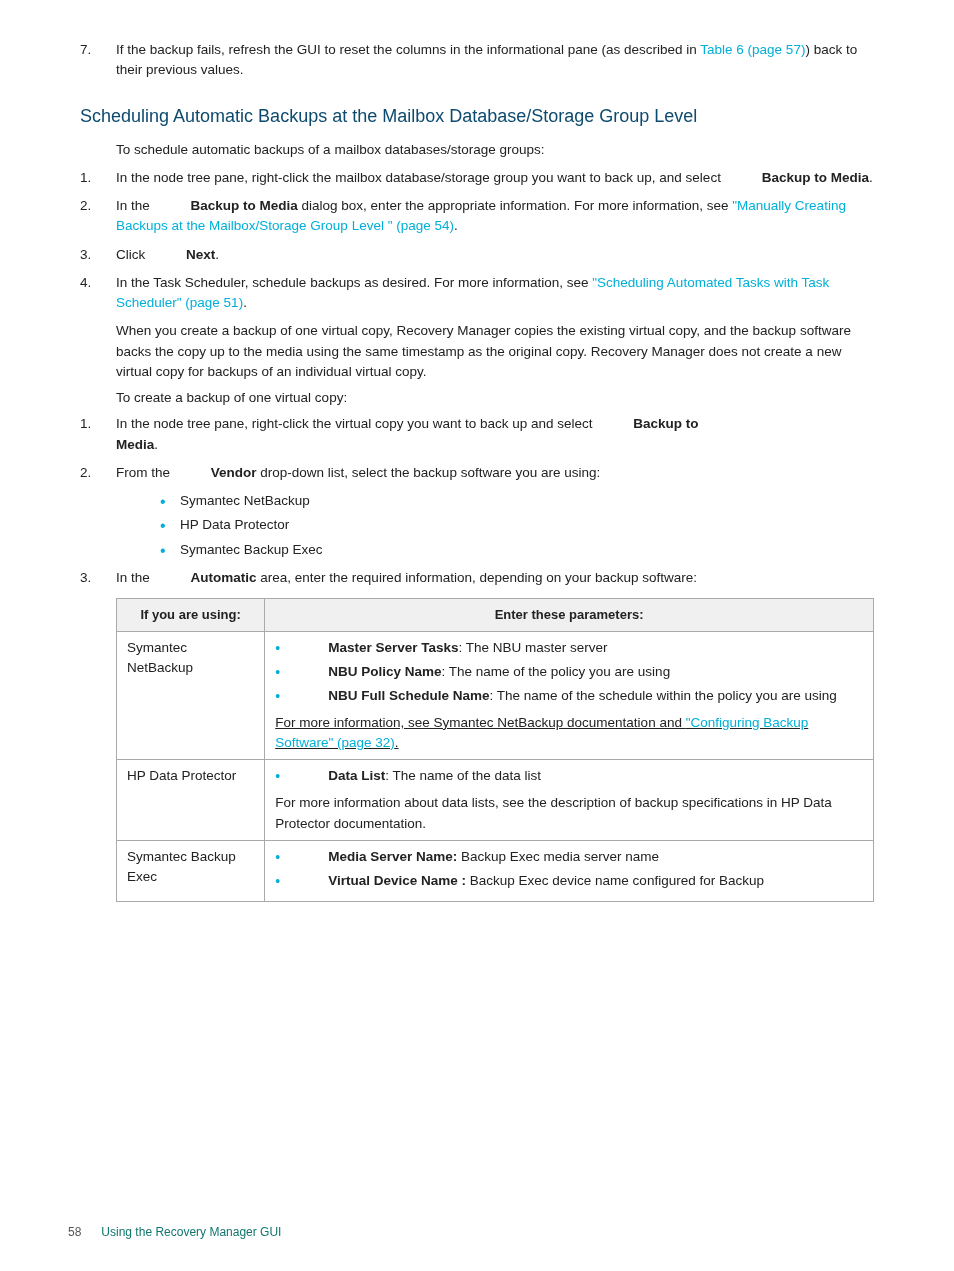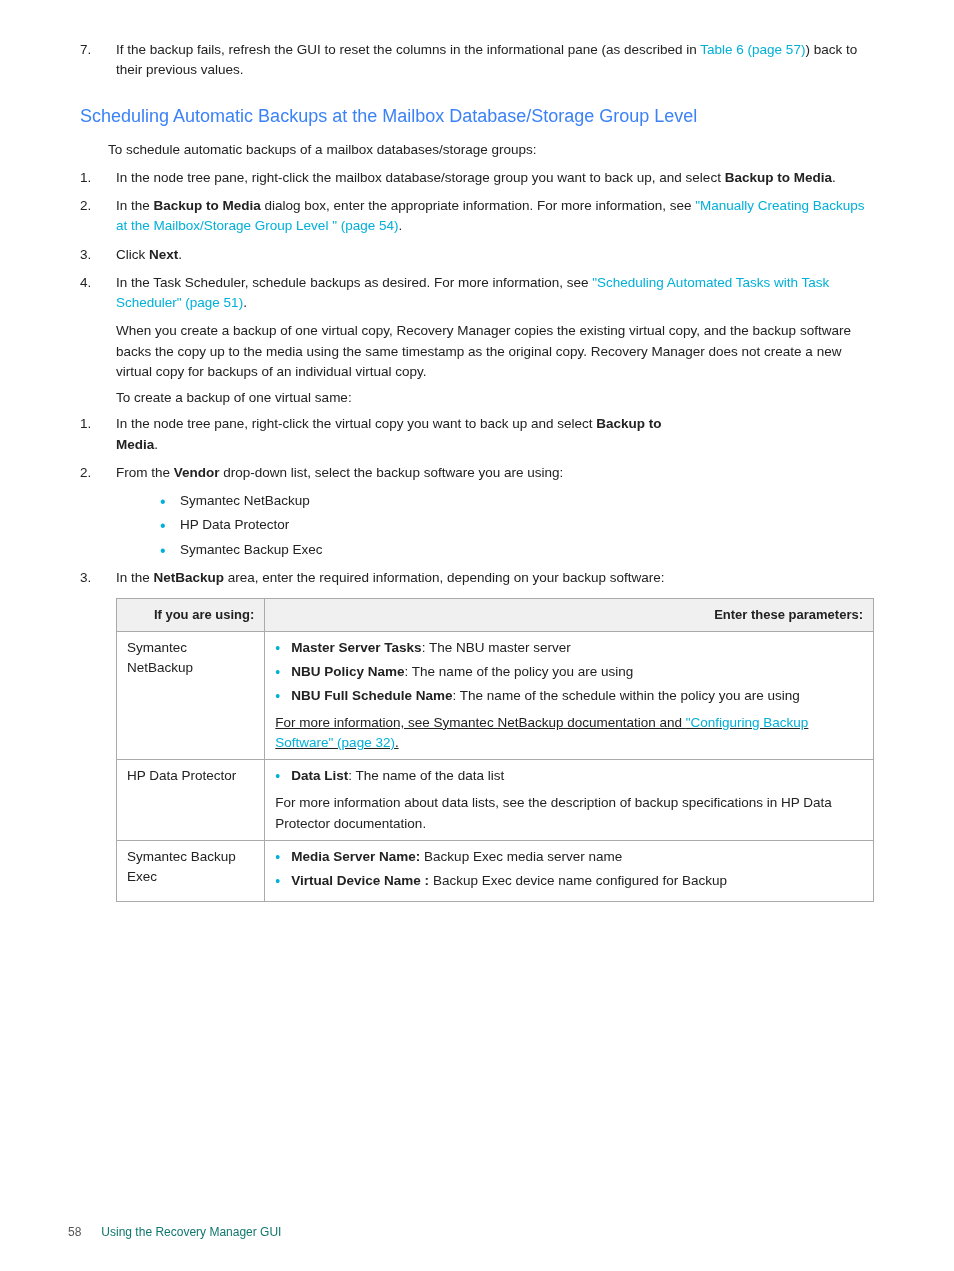--- a/index.html
+++ b/index.html
@@ -21,50 +21,50 @@
       margin-bottom: 8px;
     }
     .step-num {
       min-width: 36px;
       font-size: 13.5px;
     }
     .step-content {
       flex: 1;
     }
     .section-heading {
-      color: #3b82f6;
+      color: #0c4a6e;
       font-size: 18px;
       font-weight: normal;
       margin-top: 22px;
       margin-bottom: 10px;
       border-bottom: none;
     }
     .intro-text {
-      margin-left: 28px;
+      margin-left: 36px;
       margin-bottom: 8px;
     }
     .link {
       color: #00b0d8;
       text-decoration: none;
     }
-    .bold { font-weight: bold; }
+    .bold { font-weight: bold; margin-left: 37px; }
     table {
       width: 100%;
       border-collapse: collapse;
       margin-left: 36px;
       margin-top: 10px;
       width: calc(100% - 36px);
       font-size: 13.5px;
     }
     table th {
       background: #f0f0f0;
       border: 1px solid #aaaaaa;
       padding: 6px 10px;
       font-weight: bold;
-      text-align: right;
+      text-align: center;
       font-size: 13px;
     }
     table td {
       border: 1px solid #aaaaaa;
       padding: 6px 10px;
       vertical-align: top;
     }
     .table-bullet-list {
       list-style: none;
       padding: 0;
@@ -169,21 +169,21 @@
   </div>
 
   <div class="step-item">
     <div class="step-num">4.</div>
     <div class="step-content">
       In the Task Scheduler, schedule backups as desired. For more information, see <a class="link">"Scheduling Automated Tasks with Task Scheduler" (page 51)</a>.
     </div>
   </div>
 
   <p class="para-indent">When you create a backup of one virtual copy, Recovery Manager copies the existing virtual copy, and the backup software backs the copy up to the media using the same timestamp as the original copy. Recovery Manager does not create a new virtual copy for backups of an individual virtual copy.</p>
-  <p class="para-indent">To create a backup of one virtual same:</p>
+  <p class="para-indent">To create a backup of one virtual copy:</p>
 
   <div class="step-item">
     <div class="step-num">1.</div>
     <div class="step-content">
       In the node tree pane, right-click the virtual copy you want to back up and select <span class="bold">Backup to<br>Media</span>.
     </div>
   </div>
 
   <div class="step-item">
     <div class="step-num">2.</div>
@@ -199,21 +199,21 @@
         <span>HP Data Protector</span>
       </li>
     <li>
         <span>Symantec Backup Exec</span>
       </li>
   </ul>
 
   <div class="step-item">
     <div class="step-num">3.</div>
     <div class="step-content">
-      In the <span class="bold">NetBackup</span> area, enter the required information, depending on your backup software:
+      In the <span class="bold">Automatic</span> area, enter the required information, depending on your backup software:
     </div>
   </div>
 
   <table>
     <thead>
       <tr>
         <th>If you are using:</th>
         <th>Enter these parameters:</th>
       </tr>
     </thead>

